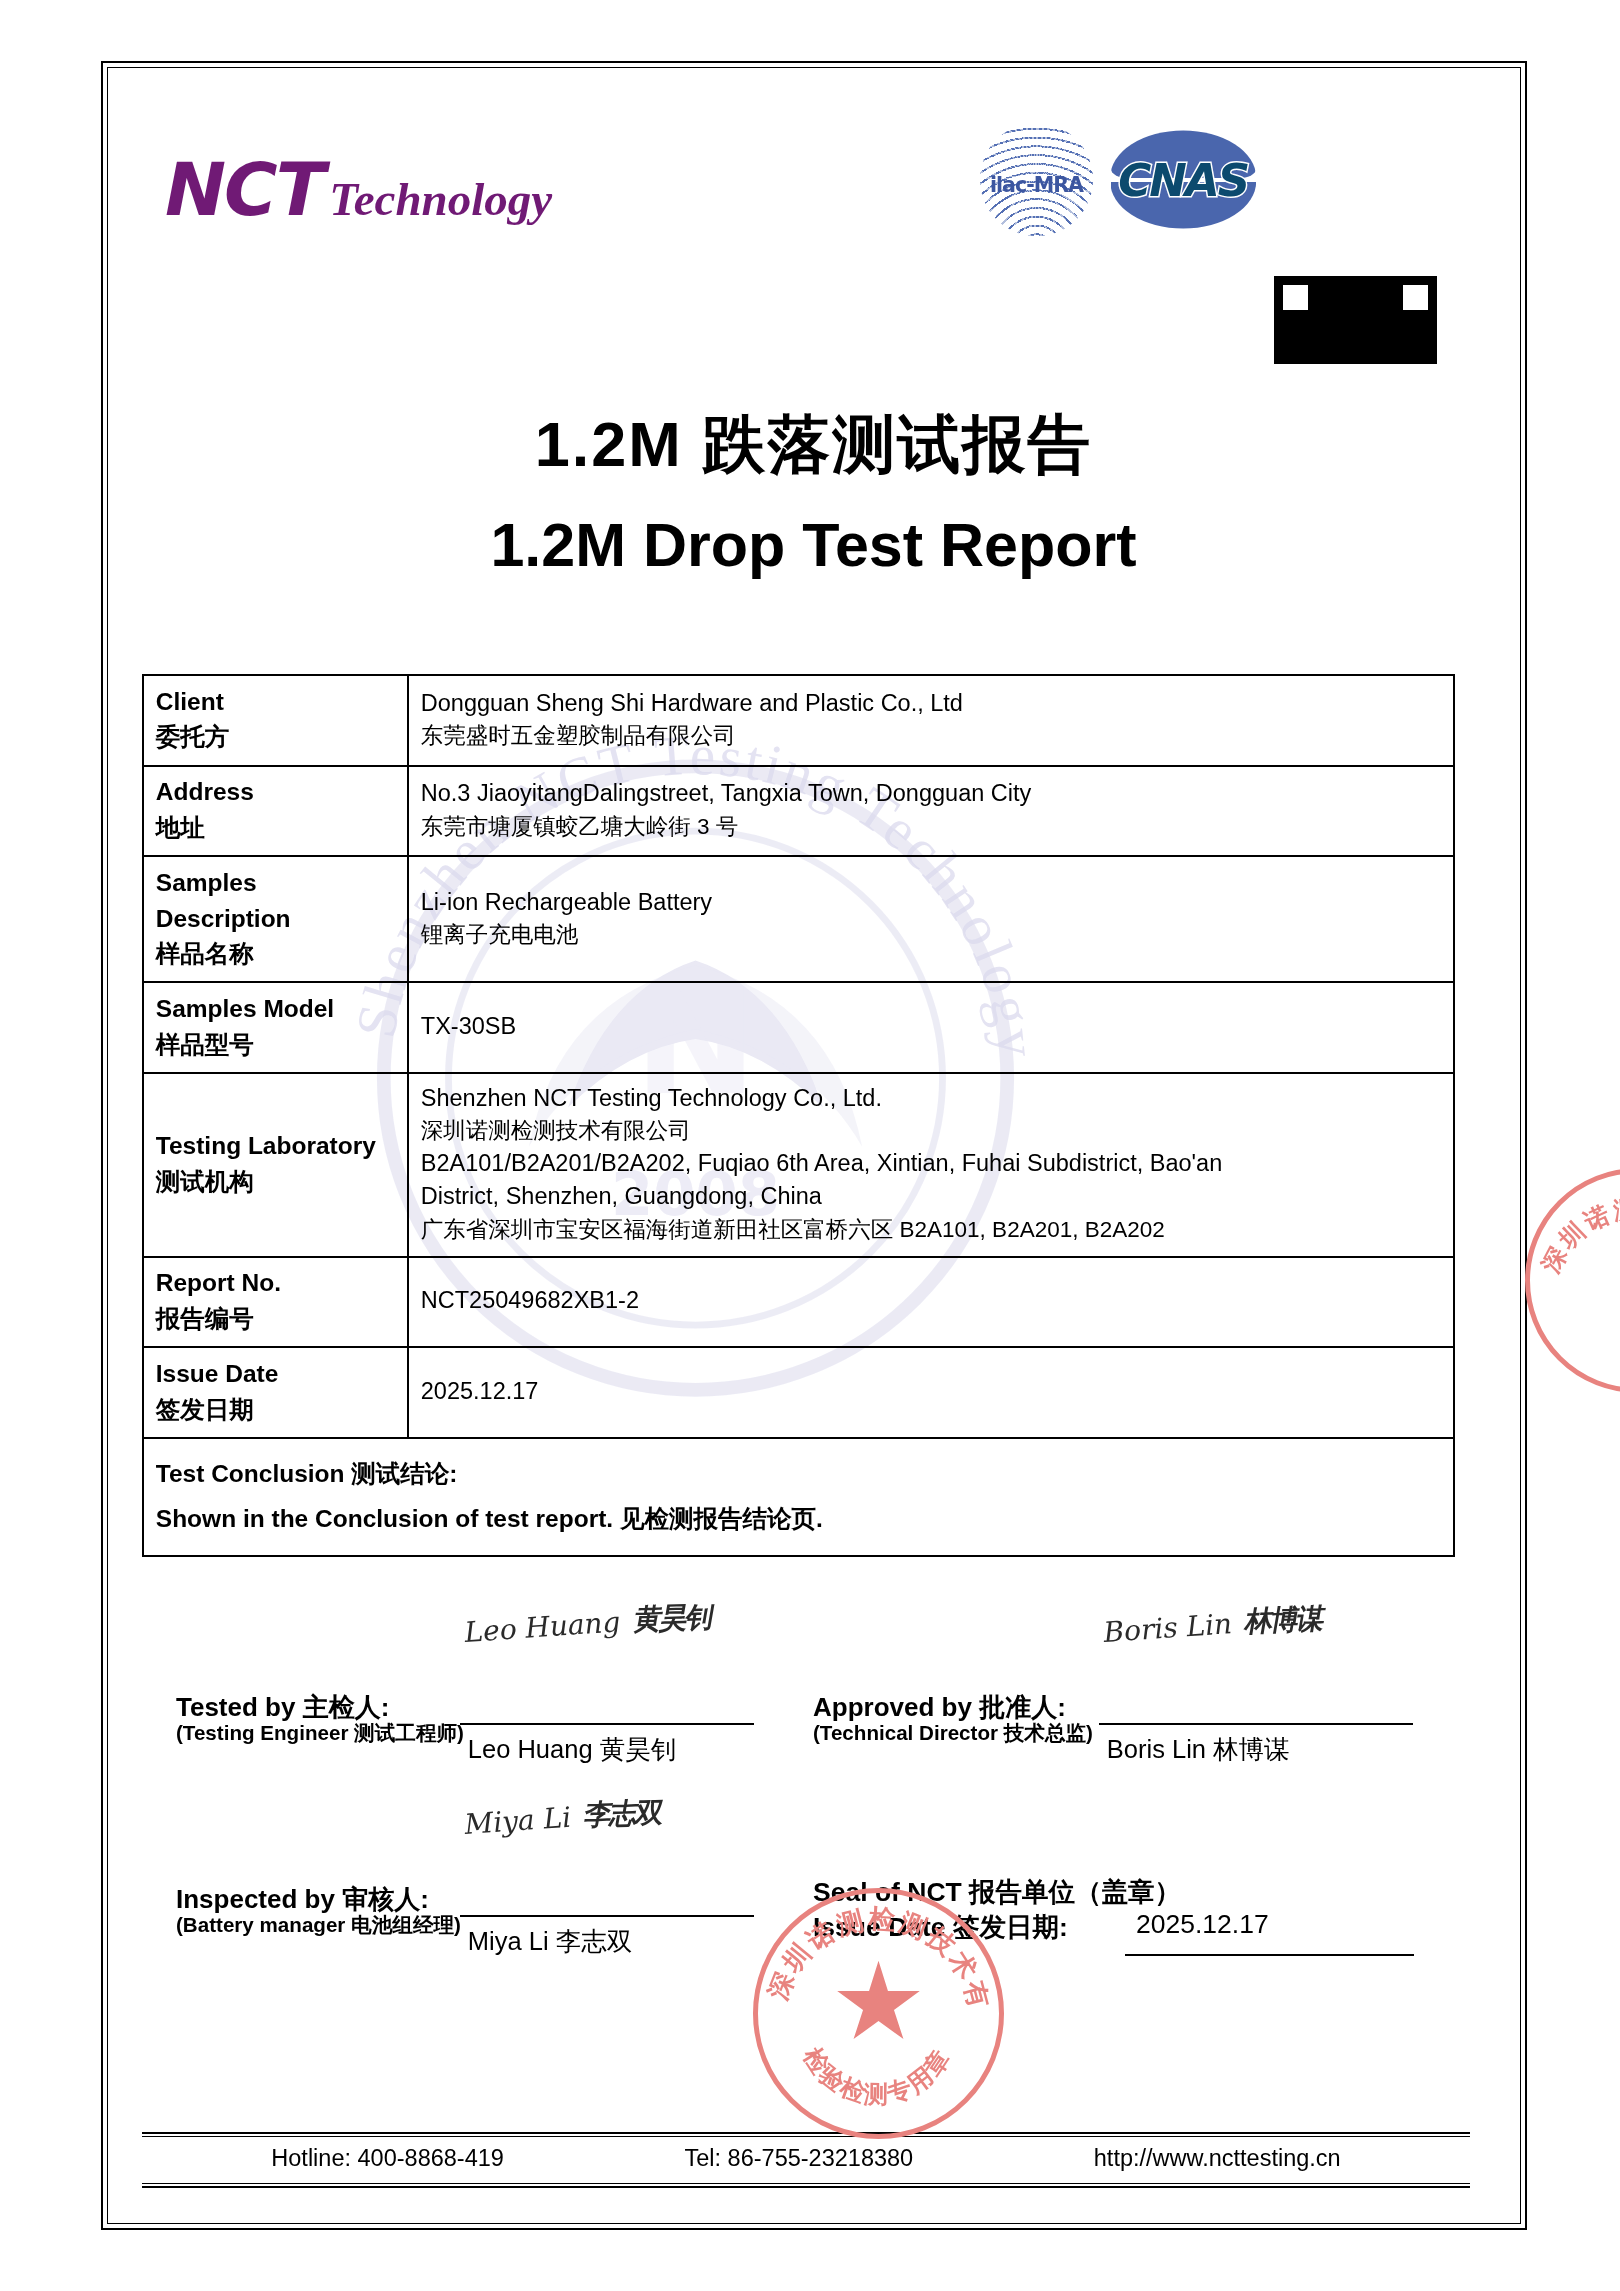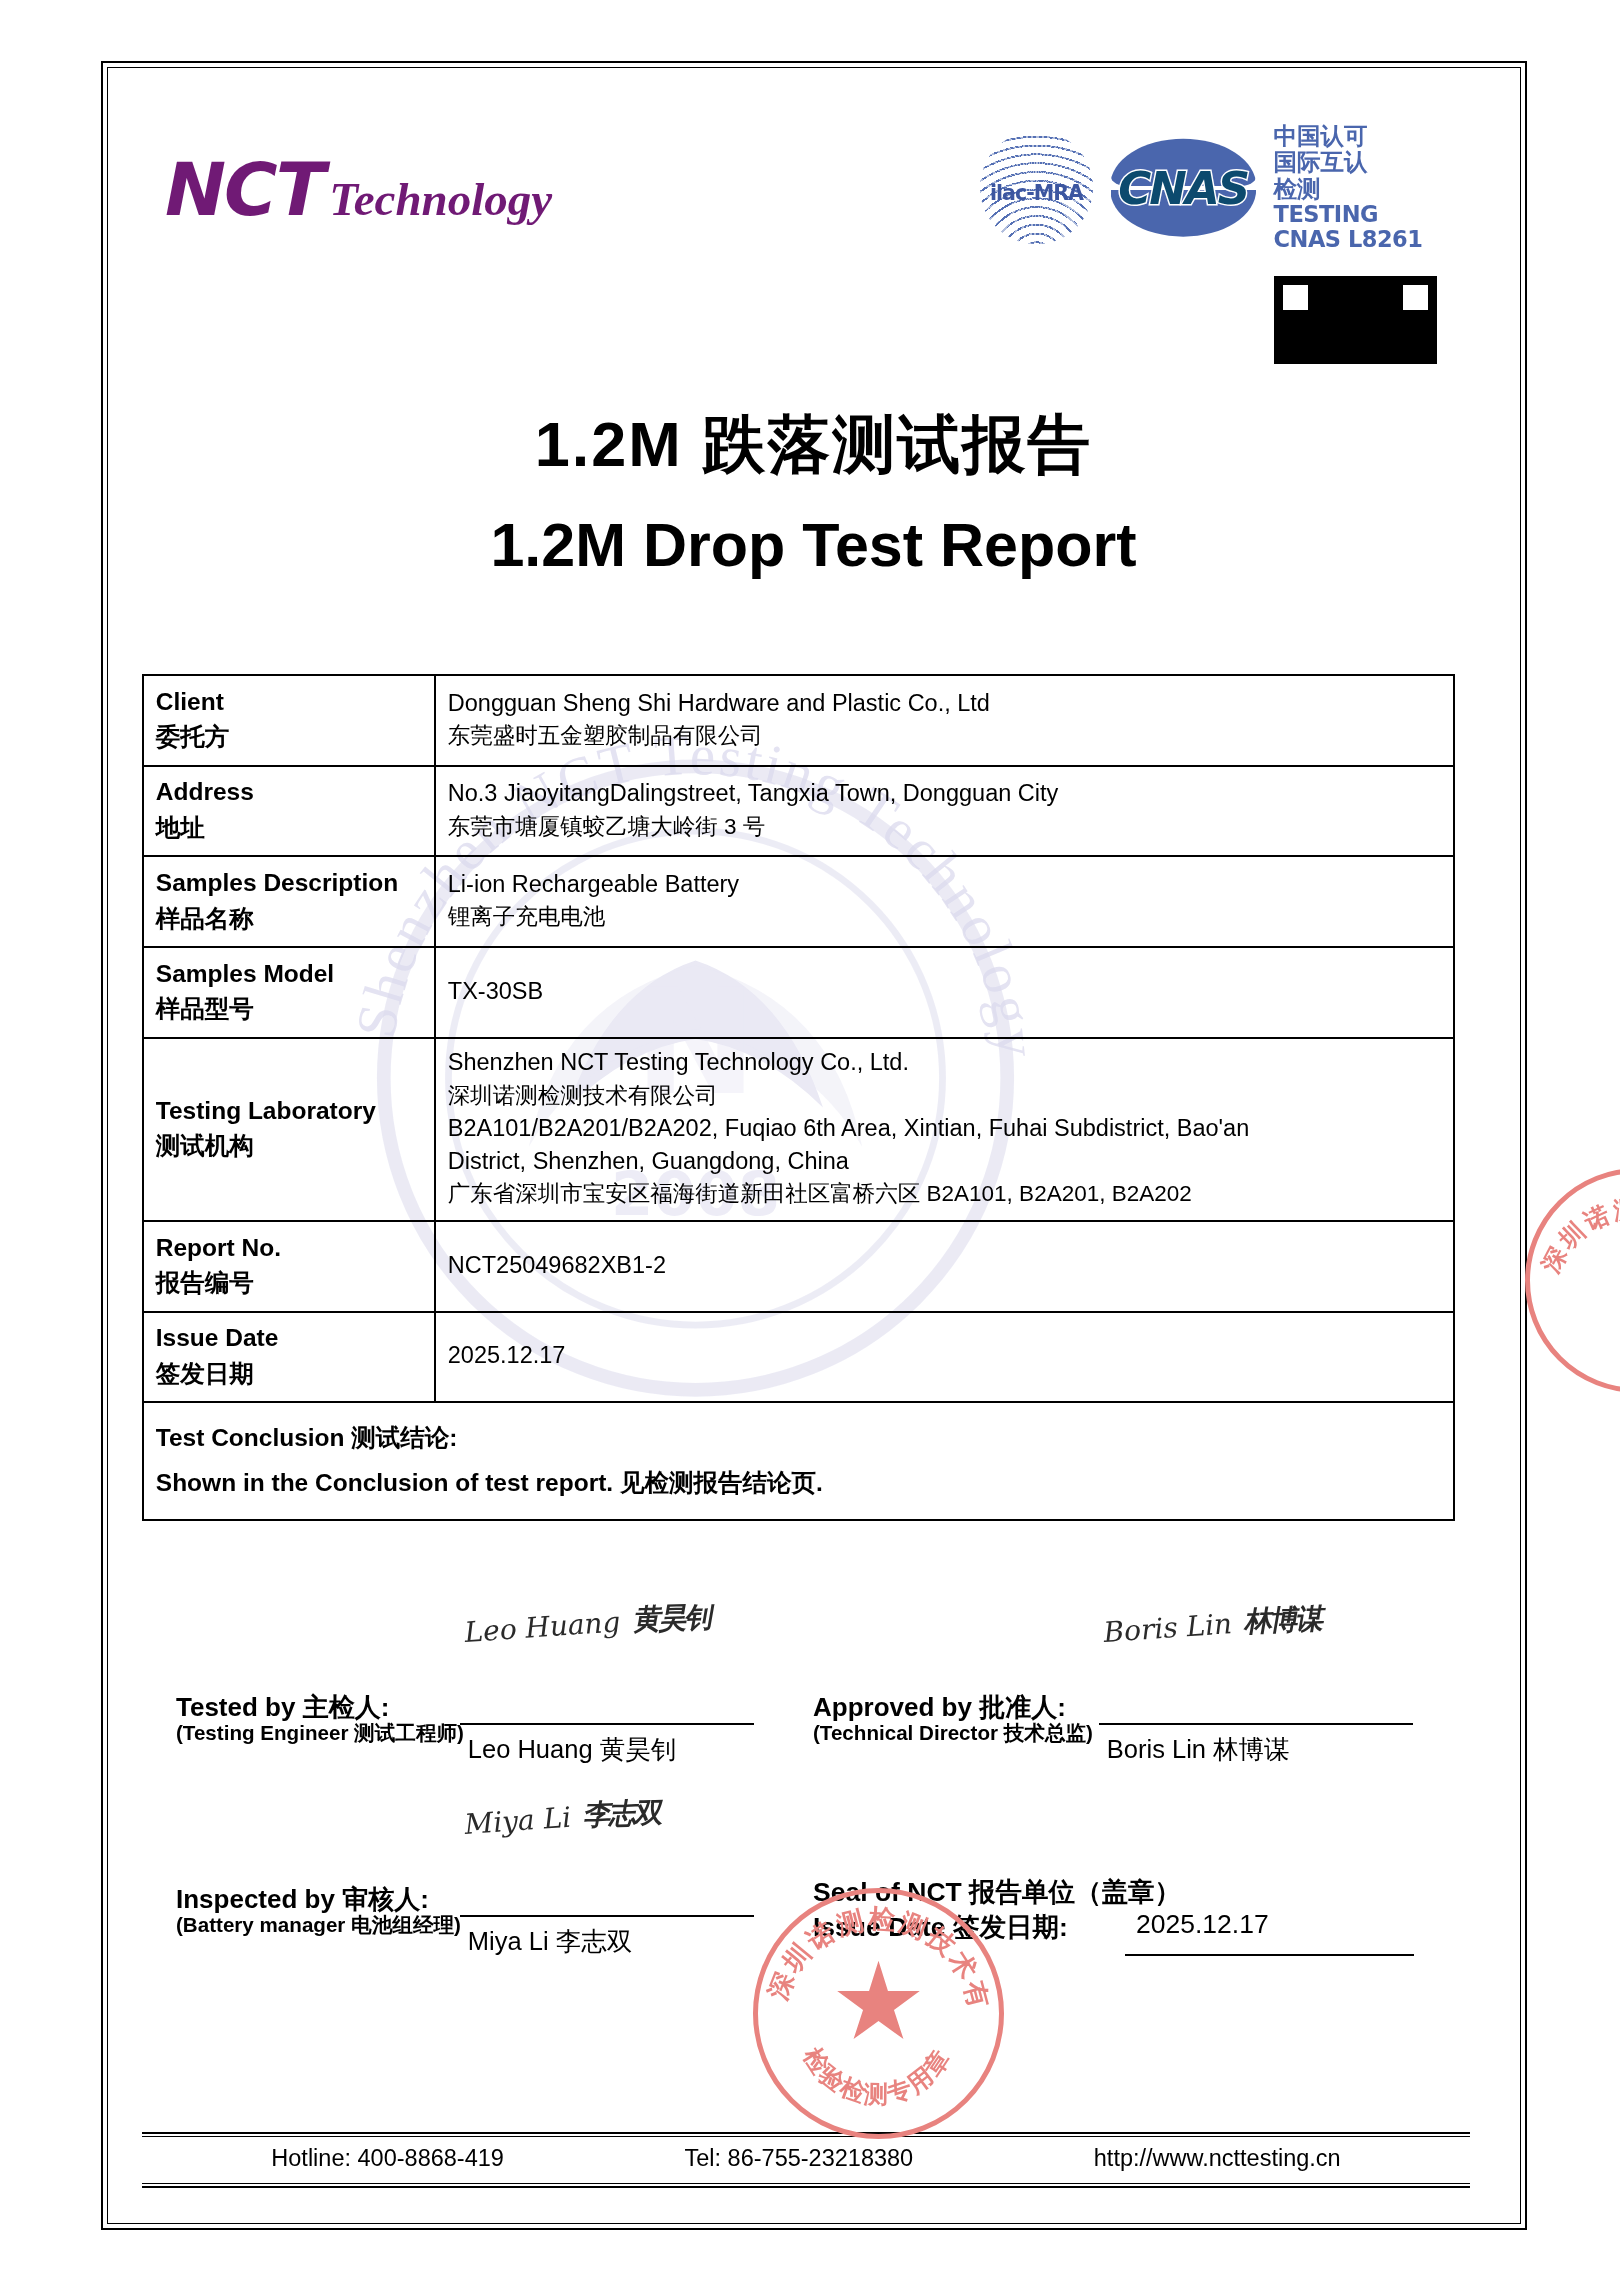--- a/index.html
+++ b/index.html
@@ -176,21 +176,21 @@
     width: 1313px;
     border-collapse: collapse;
     table-layout: fixed;
   }
   .info-table td {
     border: 2px solid #000;
     vertical-align: middle;
     padding: 7.8px 9.8px 9.8px 11.8px;
   }
   .info-table td.label {
-    width: 292px;
+    width: 265px;
     font-weight: bold;
     font-size: 24.5px;
     line-height: 1.45;
   }
   .info-table td.value {
     font-size: 23.5px;
     line-height: 1.42;
     font-weight: normal;
   }
   .info-table td.value .cn { font-size: 22.5px; }
@@ -388,27 +388,20 @@
 
   <div class="cnas-block">
     <div class="ilac-seal">
       <div class="rays"></div>
       <div class="ilac-text">ilac-MRA</div>
     </div>
     <div class="cnas-logo">
       <div class="swoosh-top"></div>
       <div class="swoosh-bot"></div>
       <div class="cnas-word">CNAS</div>
-    </div>
-    <div class="cnas-side">
-      <div class="cn">中国认可</div>
-      <div class="cn">国际互认</div>
-      <div class="cn">检测</div>
-      <div class="en">TESTING</div>
-      <div class="en">CNAS L8261</div>
     </div>
   </div>
 
   <div class="qr-code"></div>
 
   <div class="title-cn">1.2M 跌落测试报告</div>
   <div class="title-en">1.2M Drop Test Report</div>
 
   <table class="info-table">
     <tbody>

